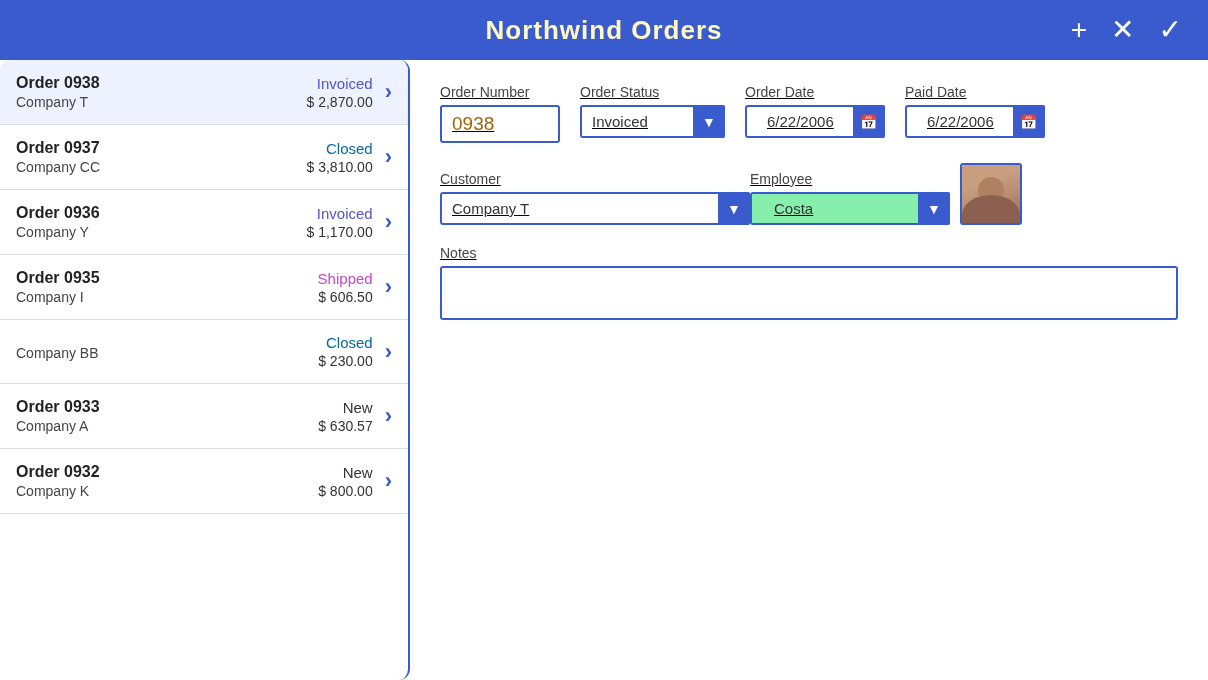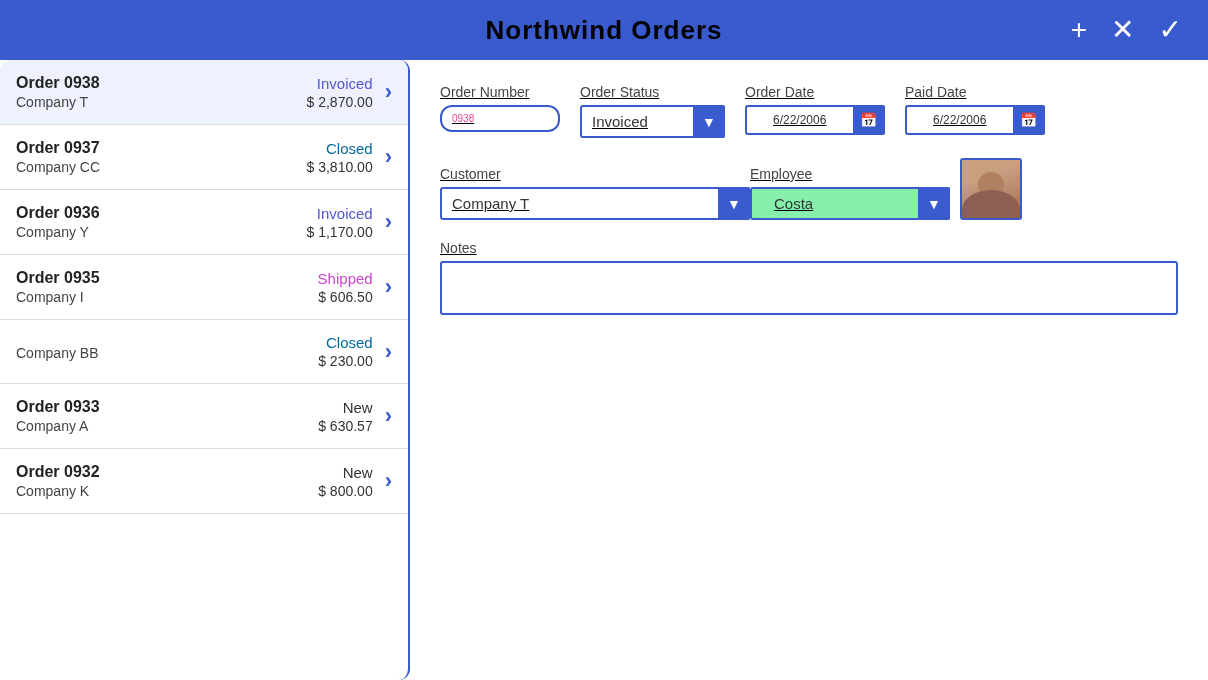--- a/index.html
+++ b/index.html
@@ -20,21 +20,21 @@
       align-items: center;
       justify-content: center;
       padding: 10px 20px;
       position: relative;
       height: 60px;
     }
 
     .header-title {
       font-size: 26px;
       font-weight: bold;
-      color: #000000;
+      color: #fef9c3;
       letter-spacing: 1px;
     }
 
     .header-actions {
       position: absolute;
       right: 20px;
       display: flex;
       gap: 12px;
       align-items: center;
     }
@@ -147,25 +147,25 @@
       gap: 5px;
     }
 
     .form-label {
       font-size: 14px;
       color: #444;
     }
 
     .form-input {
       border: 2px solid #3a5bcd;
-      border-radius: 12px;
+      border-radius: 3px;
       padding: 6px 10px;
-      font-size: 10px;
+      font-size: 19px;
       background: white;
-      color: #ec4899;
+      color: #a16207;
     }
 
     .form-select-wrapper {
       position: relative;
       display: inline-flex;
       align-items: center;
     }
 
     .form-select {
       appearance: none;
@@ -197,22 +197,22 @@
 
     .date-wrapper {
       position: relative;
       display: inline-flex;
       align-items: center;
     }
 
     .date-input {
       border: 2px solid #3a5bcd;
       border-radius: 3px;
-      padding: 6px 36px 6px 26px;
-      font-size: 12px;
+      padding: 6px 36px 6px 20px;
+      font-size: 15px;
       background: white;
       color: #333;
       min-width: 130px;
     }
 
     .date-icon {
       position: absolute;
       right: 0;
       top: 0;
       bottom: 0;

